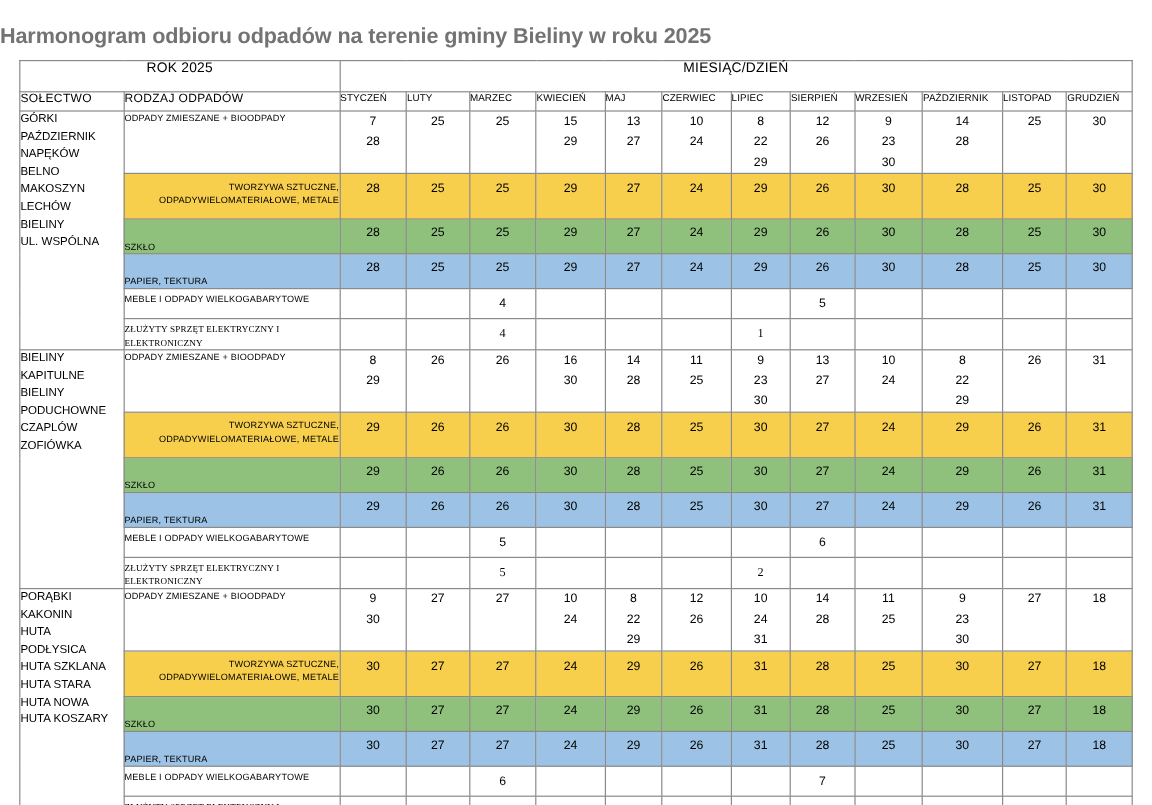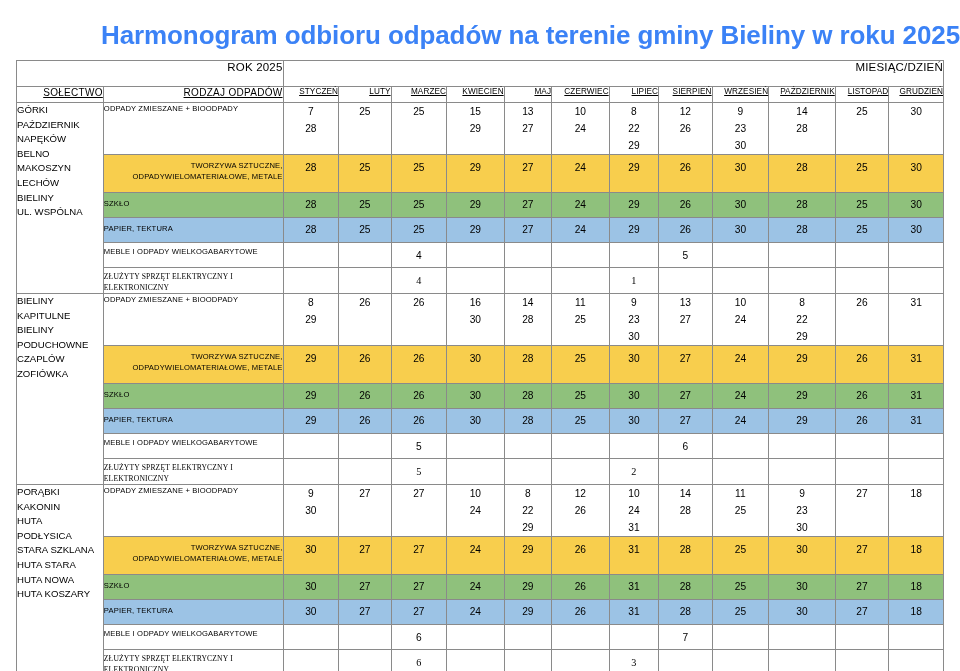--- a/index.html
+++ b/index.html
@@ -12,24 +12,24 @@
     color: #000000;
     overflow: hidden;
   }
   #page {
     width: 960px; height: 671px;
     position: relative;
     background: #ffffff;
     padding: 0;
   }
   #title {
-    text-align: right;
-    font-size: 26px;
+    text-align: left;
+    font-size: 18px;
     font-weight: bold;
-    color: #3b82f6;
+    color: #737373;
     padding-top: 20px;
     padding-bottom: 9px;
     letter-spacing: -0.1px;
     white-space: nowrap;
   }
   table.sched {
     border-collapse: collapse;
     table-layout: fixed;
     width: 928px;
     margin: 0 auto;
@@ -38,38 +38,37 @@
   table.sched td, table.sched th {
     border: 1px solid #8a8a8a;
     padding: 0;
     vertical-align: top;
     font-weight: normal;
     background: #ffffff;
   }
   
   .banner-cell {
     background: #ffffff;
-    text-align: right;
+    text-align: center;
     font-weight: bold;
     font-size: 11.5px;
     height: 26px;
     vertical-align: middle;
     letter-spacing: 0.2px;
   }
   
   .hdr {
     background: #d9d9d9;
-    text-align: right;
+    text-align: left;
     font-weight: bold;
     font-size: 8.2px;
     height: 16px;
     vertical-align: middle;
     letter-spacing: 0.1px;
     white-space: nowrap;
-    text-decoration: underline;
   }
   .hdr.wide {
     font-size: 10px;
     letter-spacing: 0.3px;
   }
   
   .village {
     font-size: 9.6px;
     line-height: 14.6px;
     padding: 5px 0 4px 5px;
@@ -100,21 +99,21 @@
   .c-paper   { background: #9cc3e5 !important; margin-top: 46px; }
   .c-white   { background: #ffffff !important; }
   
   .r-mixed td { height: 52px; }
   .r-plastic td { height: 38px; }
   .r-glass td { height: 25px; }
   .r-paper td { height: 25px; }
   .r-bulky td { height: 25px; }
   .r-weee td { height: 22px; font-family: Liberation Serif, serif; }
   .r-plastic .kind { padding-top: 5px; text-align: right; }
-  .r-glass .kind, .r-paper .kind { padding-top: 5px; }
+  .r-glass .kind, .r-paper .kind { padding-top: 17px; }
   .r-bulky .kind, .r-weee .kind { padding-top: 3px; }
   .r-glass .days, .r-paper .days { padding-top: 3px; }
   .r-bulky .days, .r-weee .days { padding-top: 4px; }
   .r-plastic .days { padding-top: 4px; }
 </style>
 </head>
 <body>
 
 <div id="page">
 
@@ -585,21 +584,21 @@
           <td class="days c-white"></td>
           <td class="days c-white"></td>
           <td class="days c-white"></td>
         </tr>
         <tr class="r-mixed">
           <td class="village" rowspan="6">
             <div>PORĄBKI</div>
             <div>KAKONIN</div>
             <div>HUTA</div>
             <div>PODŁYSICA</div>
-            <div>STARA SZKLANA</div>
+            <div>HUTA SZKLANA</div>
             <div>HUTA STARA</div>
             <div>HUTA NOWA</div>
             <div>HUTA KOSZARY</div>
           </td>
           <td class="kind c-white">ODPADY ZMIESZANE + BIOODPADY</td>
           <td class="days c-white">
             <div>9</div>
             <div>30</div>
           </td>
           <td class="days c-white">

